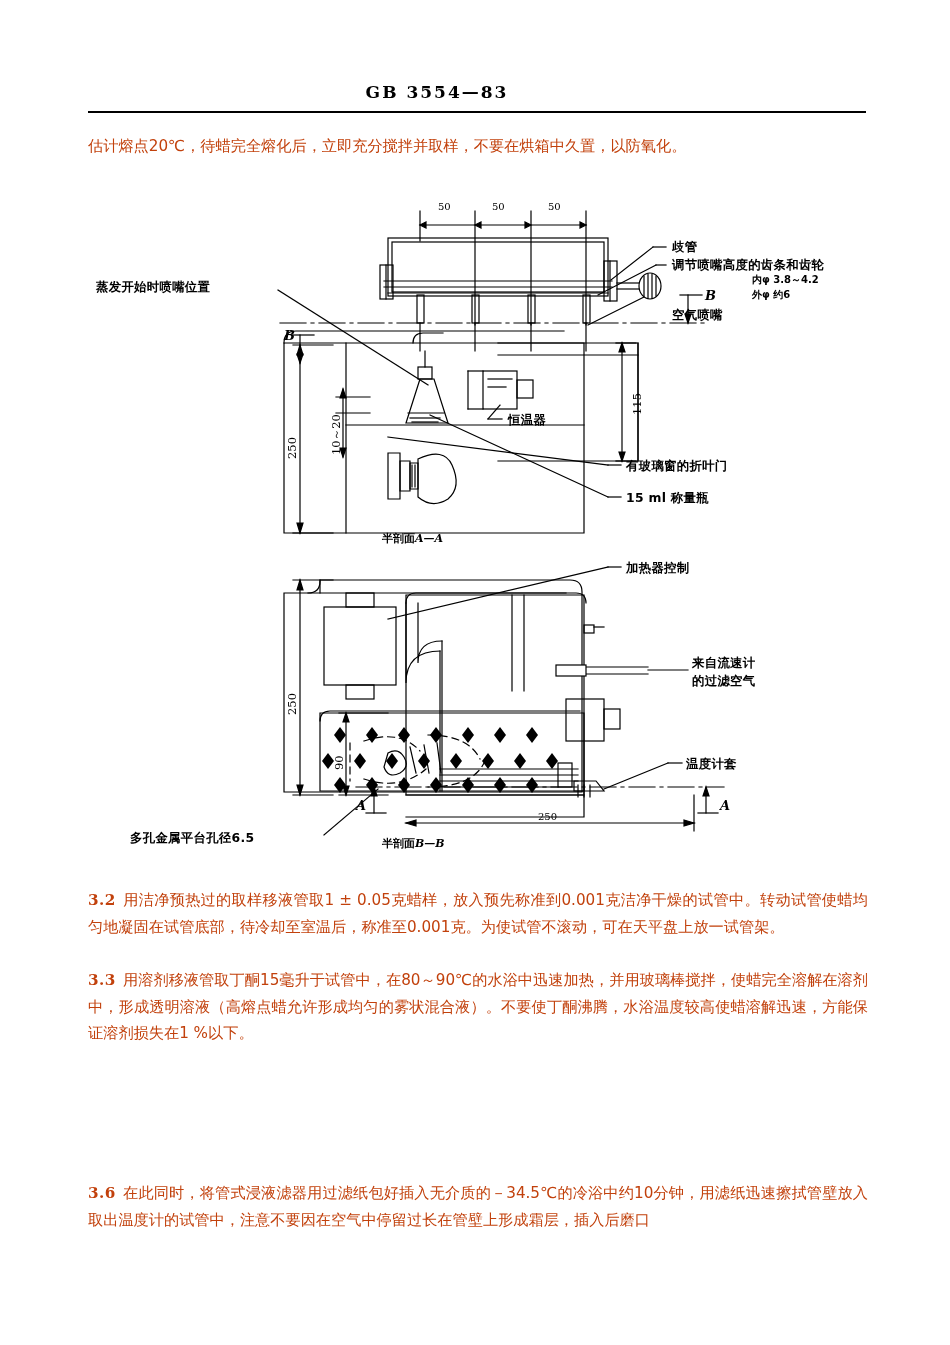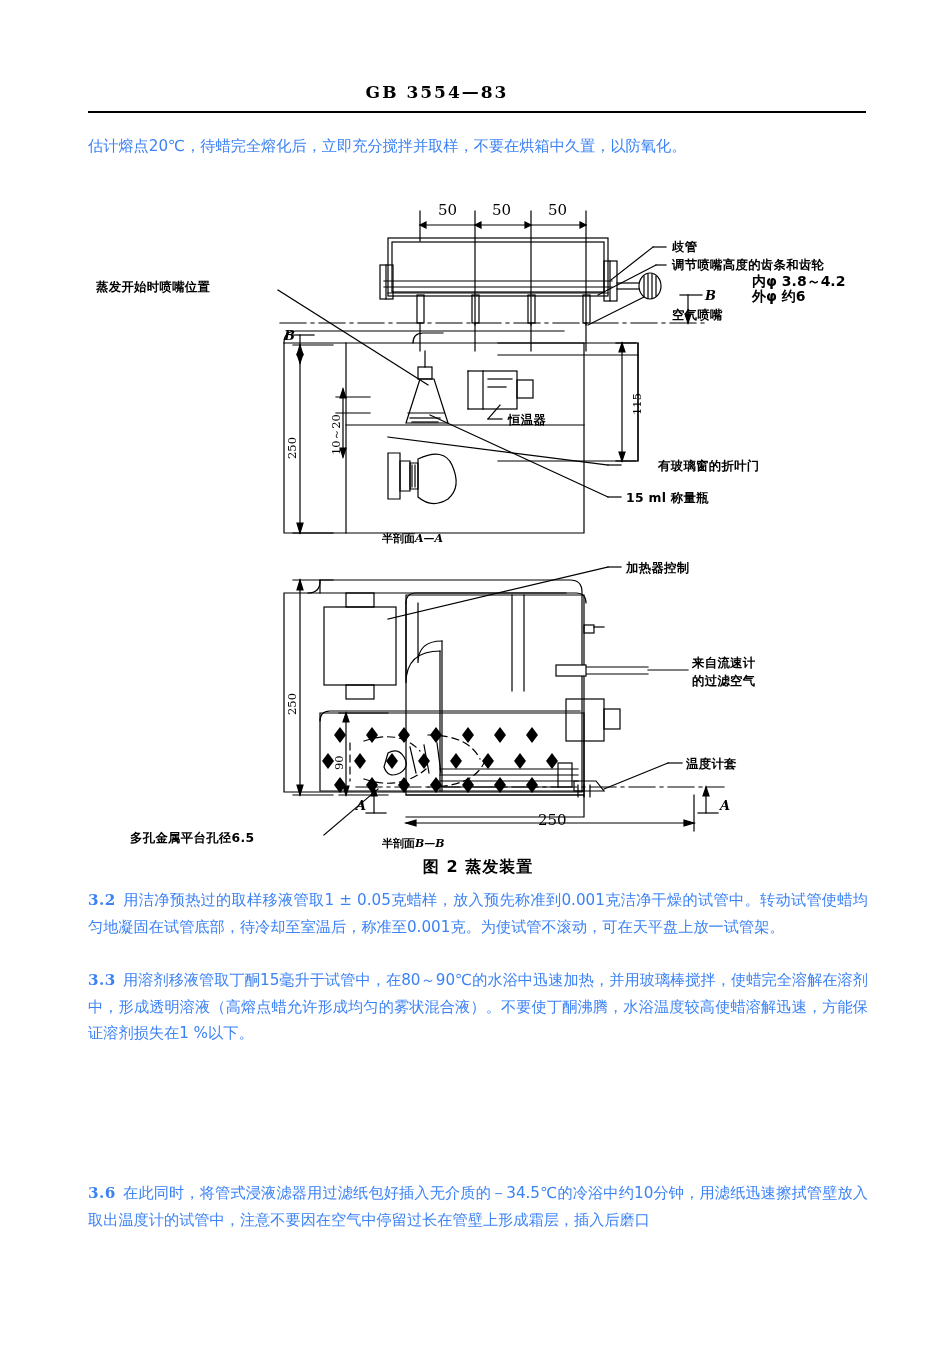--- a/index.html
+++ b/index.html
@@ -41,21 +41,21 @@
     border-top: 2.5px solid #000;
   }
 
   
   .body-text {
     position: absolute;
     font-size: 15.2px;
     line-height: 26.5px;
     text-align: justify;
     text-justify: inter-character;
-    color: #3b82f6;
+    color: #c2410c;
     font-family: "DejaVu Sans", "Liberation Sans", sans-serif;
   }
   .intro-para {
     left: 88px;
     top: 133px;
     width: 780px;
   }
   .clause-block {
     left: 88px;
     width: 780px;
@@ -89,27 +89,27 @@
   
   .lbl {
     position: absolute;
     font-size: 12.4px;
     font-weight: bold;
     white-space: nowrap;
     letter-spacing: 0.3px;
   }
   .lbl-sm {
     position: absolute;
-    font-size: 14px;
+    font-size: 10px;
     font-weight: bold;
     white-space: nowrap;
   }
   .dim {
     position: absolute;
-    font-size: 15px;
+    font-size: 10px;
     font-family: "DejaVu Serif", "Liberation Serif", serif;
     white-space: nowrap;
   }
   .dim-v {
     position: absolute;
     font-size: 11.5px;
     font-family: "DejaVu Serif", "Liberation Serif", serif;
     white-space: nowrap;
     transform: rotate(-90deg);
     transform-origin: left top;
@@ -391,21 +391,21 @@
       </svg>
     </div>
 
     <div class="lbl" style="left:8px; top:104px;">蒸发开始时喷嘴位置</div>
     <div class="lbl" style="left:584px; top:64px;">歧管</div>
     <div class="lbl" style="left:584px; top:82px;">调节喷嘴高度的齿条和齿轮</div>
     <div class="lbl" style="left:584px; top:104px;margin-top:28px;">空气喷嘴</div>
     <div class="lbl-sm" style="left:664px; top:98px;">内φ 3.8～4.2</div>
     <div class="lbl-sm" style="left:664px; top:113px;">外φ 约6</div>
     <div class="lbl" style="left:420px; top:237px;">恒温器</div>
-    <div class="lbl" style="left:570px; top:283px;">有玻璃窗的折叶门</div>
+    <div class="lbl" style="left:538px; top:283px;">有玻璃窗的折叶门</div>
     <div class="lbl" style="left:538px; top:315px;">15 ml 称量瓶</div>
 
     <div class="lbl" style="left:538px; top:385px;">加热器控制</div>
     <div class="lbl" style="left:604px; top:480px;">来自流速计</div>
     <div class="lbl" style="left:604px; top:498px;">的过滤空气</div>
     <div class="lbl" style="left:598px; top:581px;">温度计套</div>
     <div class="lbl" style="left:28px; top:655px;margin-left:14px;">多孔金属平台孔径6.5</div>
 
     <div class="dim" style="left:350px; top:26px;">50</div>
     <div class="dim" style="left:404px; top:26px;">50</div>
@@ -422,21 +422,20 @@
     <div class="sec-mark" style="left:268px; top:623px;">A</div>
     <div class="sec-mark" style="left:632px; top:623px;">A</div>
 
     <div class="sec-caption" style="left:294px; top:356px;">
       <span>半剖面</span><i>A—A</i>
     </div>
     <div class="sec-caption" style="left:294px; top:661px;">
       <span>半剖面</span><i>B—B</i>
     </div>
 
-    <div class="fig-caption">图 2  蒸发装置</div>
   </div>
 
   <div class="body-text clause-block" style="top:887px;">
     <span class="clause-num">3.2</span><span>用洁净预热过的取样移液管取1 ± 0.05克蜡样，放入预先称准到0.001克洁净干燥的试管中。转动试管使蜡均匀地凝固在试管底部，待冷却至室温后，称准至0.001克。为使试管不滚动，可在天平盘上放一试管架。</span>
   </div>
 
   <div class="body-text clause-block" style="top:967px;">
     <span class="clause-num">3.3</span><span>用溶剂移液管取丁酮15毫升于试管中，在80～90℃的水浴中迅速加热，并用玻璃棒搅拌，使蜡完全溶解在溶剂中，形成透明溶液（高熔点蜡允许形成均匀的雾状混合液）。不要使丁酮沸腾，水浴温度较高使蜡溶解迅速，方能保证溶剂损失在1 %以下。</span>
   </div>
 

